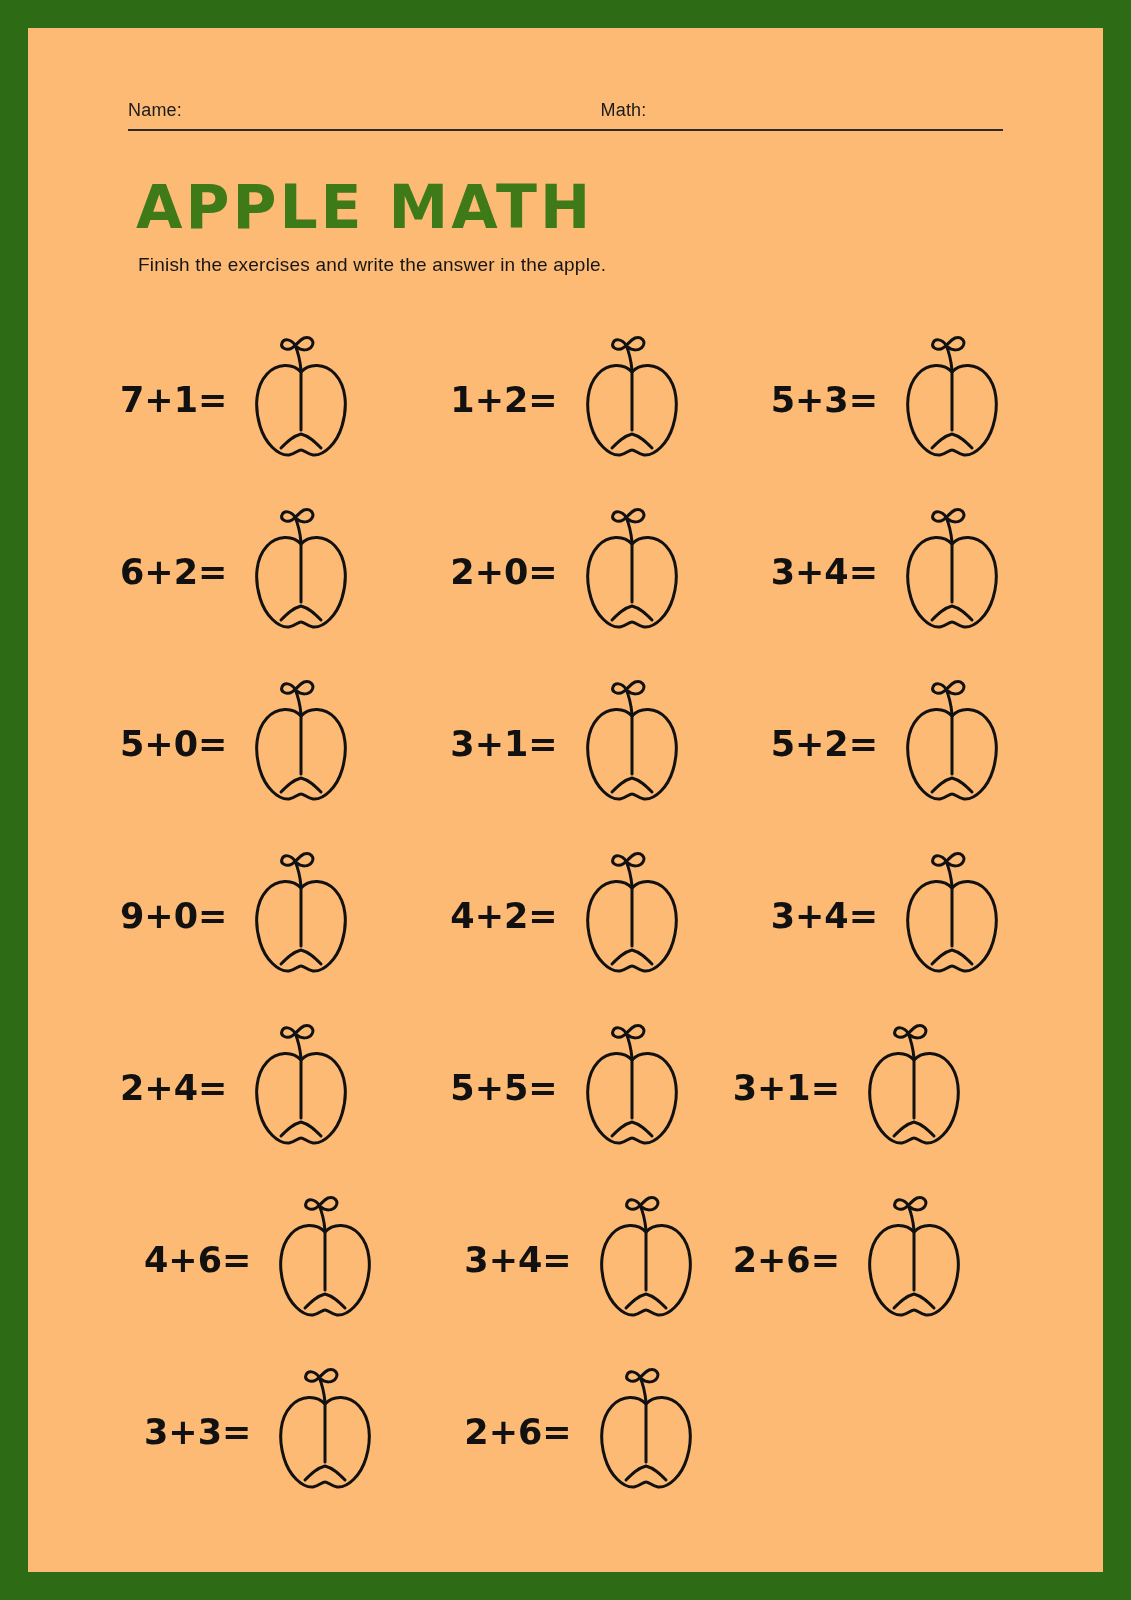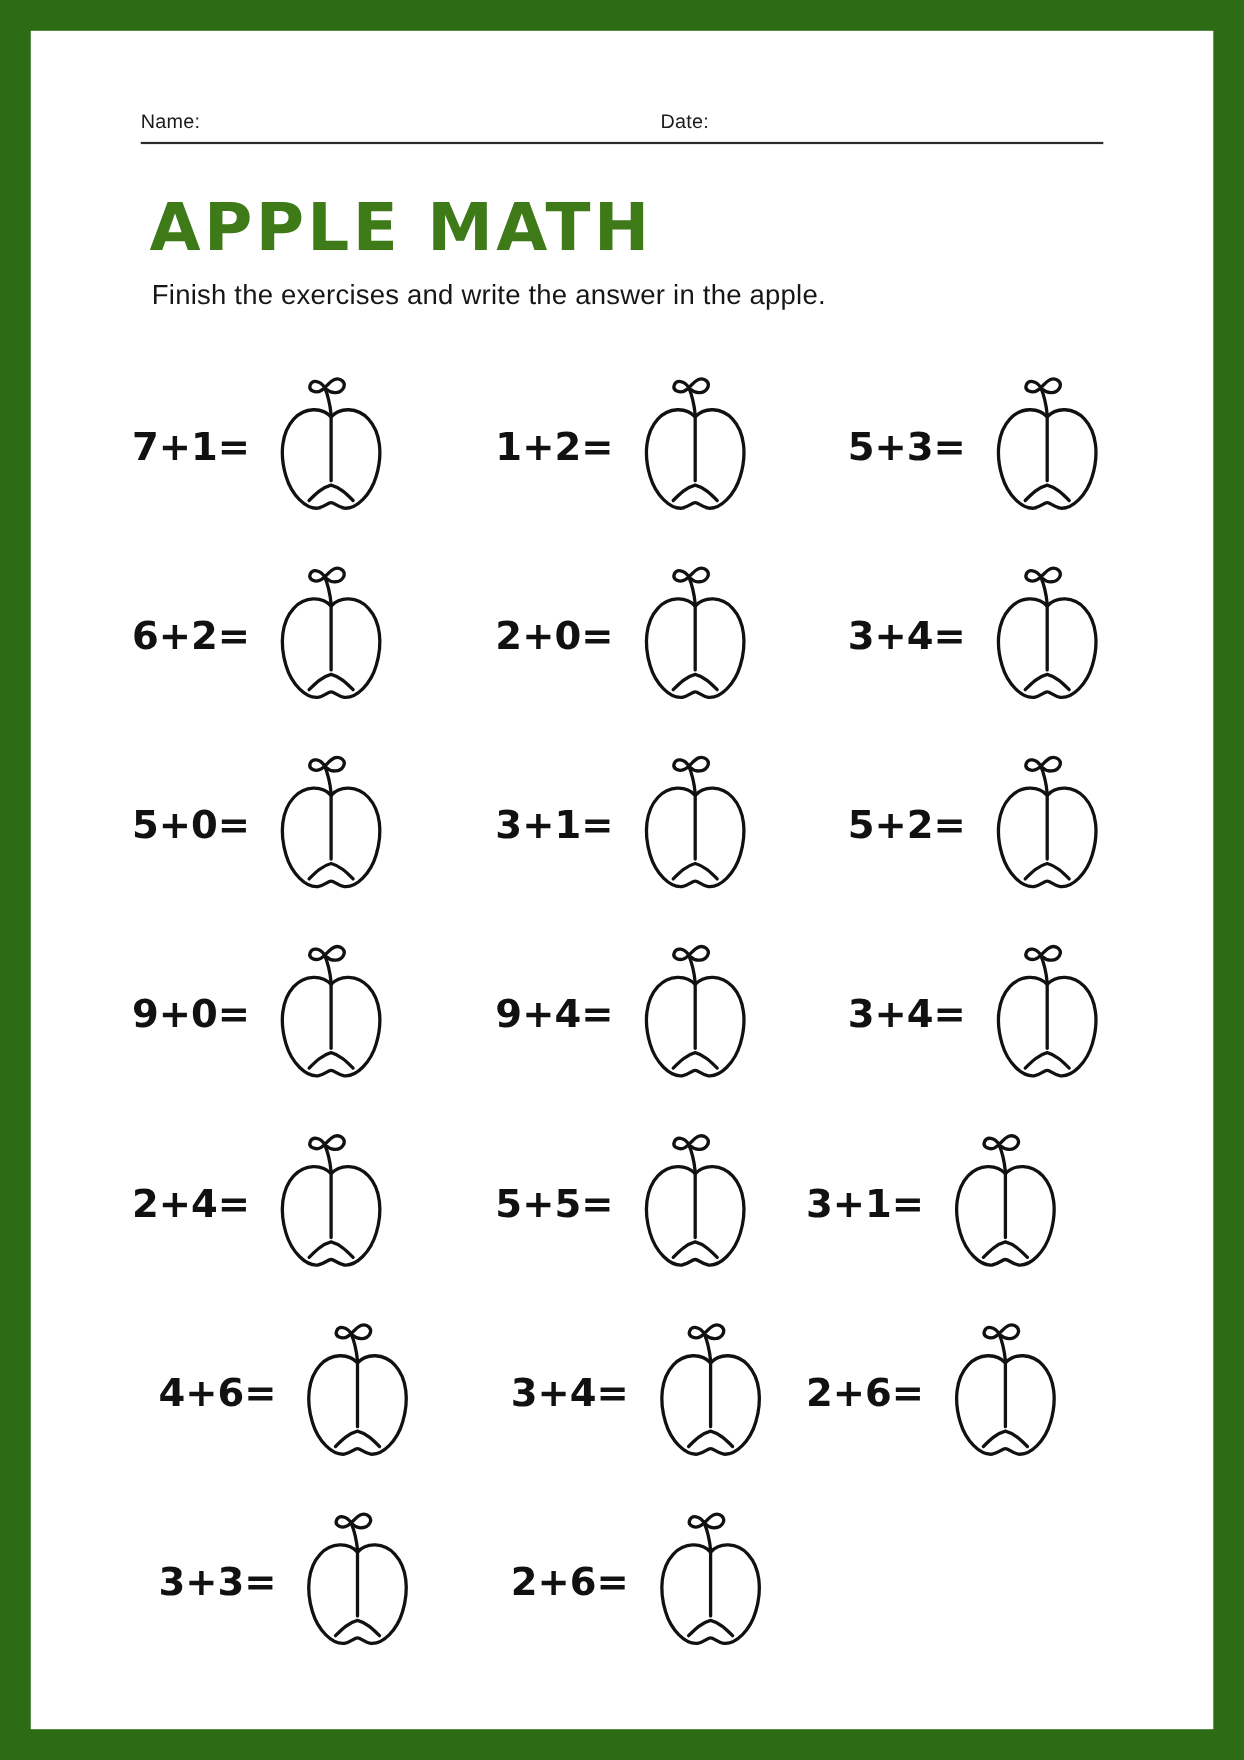--- a/index.html
+++ b/index.html
@@ -13,21 +13,21 @@
     background: #2d6b14;
     font-family: "Liberation Sans", sans-serif;
     overflow: hidden;
   }
   .page {
     position: absolute;
     left: 28px;
     top: 28px;
     width: 1075px;
     height: 1544px;
-    background: #ffffff;
+    background: #fdba74;
   }
   .sheet-inner {
     position: absolute;
     left: 0; top: 0;
     width: 100%;
     height: 100%;
     padding: 72px 78px 40px 78px;
   }
 
   
@@ -52,21 +52,21 @@
     font-family: "DejaVu Sans", sans-serif;
     font-weight: bold;
     font-size: 60px;
     line-height: 0.95;
     letter-spacing: 3px;
     color: #3f7a18;
     text-transform: uppercase;
   }
   .subtitle {
     margin: 18px 0 0 32px;
-    font-size: 25px;
+    font-size: 19px;
     color: #161616;
     letter-spacing: 0.2px;
   }
 
   
   .grid {
     margin-top: 38px;
     display: grid;
     grid-template-columns: repeat(3, 1fr);
     grid-auto-rows: 172px;
@@ -98,21 +98,21 @@
   .apple-wrap svg { display: block; }
 </style>
 </head>
 <body>
 
 <div class="page">
   <div class="sheet-inner">
 
     <div class="meta-row">
       <div class="meta-label meta-name">Name:</div>
-      <div class="meta-label meta-date">Date:</div>
+      <div class="meta-label meta-date">Math:</div>
     </div>
 
     <div class="title">Apple Math</div>
     <div class="subtitle">Finish the exercises and write the answer in the apple.</div>
 
     <div class="grid" id="grid">
   <div class="cell">
     <span class="equation">7+1=</span>
     <span class="apple-wrap">
       <svg width="128" height="140" viewBox="0 0 128 140" aria-hidden="true">
@@ -256,21 +256,21 @@
           <path d="M58 15 C54 9 47 8 45 13 C43 18 50 21 55 18 C60 15 62 10 67 8 C73 6 78 11 75 16 C72 21 64 21 60 17"></path>
           <path d="M64 42 C56 33 40 33 30 44 C19 56 17 76 23 96 C28 113 41 126 52 125 C58 124 61 120 64 120 C67 120 70 124 76 125 C87 126 100 113 105 96 C111 76 109 56 98 44 C88 33 72 33 64 42 Z"></path>
           <path d="M64 42 C64 60 64 80 64 100"></path>
           <path d="M44 118 C50 112 56 106 64 104 C72 106 78 112 84 118"></path>
         </g>
       </svg>
     </span>
   </div>
 
   <div class="cell col2">
-    <span class="equation">9+4=</span>
+    <span class="equation">4+2=</span>
     <span class="apple-wrap">
       <svg width="128" height="140" viewBox="0 0 128 140" aria-hidden="true">
         <g fill="none" stroke="#111111" stroke-width="3" stroke-linecap="round" stroke-linejoin="round">
           <path d="M64 40 C63 30 61 22 58 15"></path>
           <path d="M58 15 C54 9 47 8 45 13 C43 18 50 21 55 18 C60 15 62 10 67 8 C73 6 78 11 75 16 C72 21 64 21 60 17"></path>
           <path d="M64 42 C56 33 40 33 30 44 C19 56 17 76 23 96 C28 113 41 126 52 125 C58 124 61 120 64 120 C67 120 70 124 76 125 C87 126 100 113 105 96 C111 76 109 56 98 44 C88 33 72 33 64 42 Z"></path>
           <path d="M64 42 C64 60 64 80 64 100"></path>
           <path d="M44 118 C50 112 56 106 64 104 C72 106 78 112 84 118"></path>
         </g>
       </svg>

